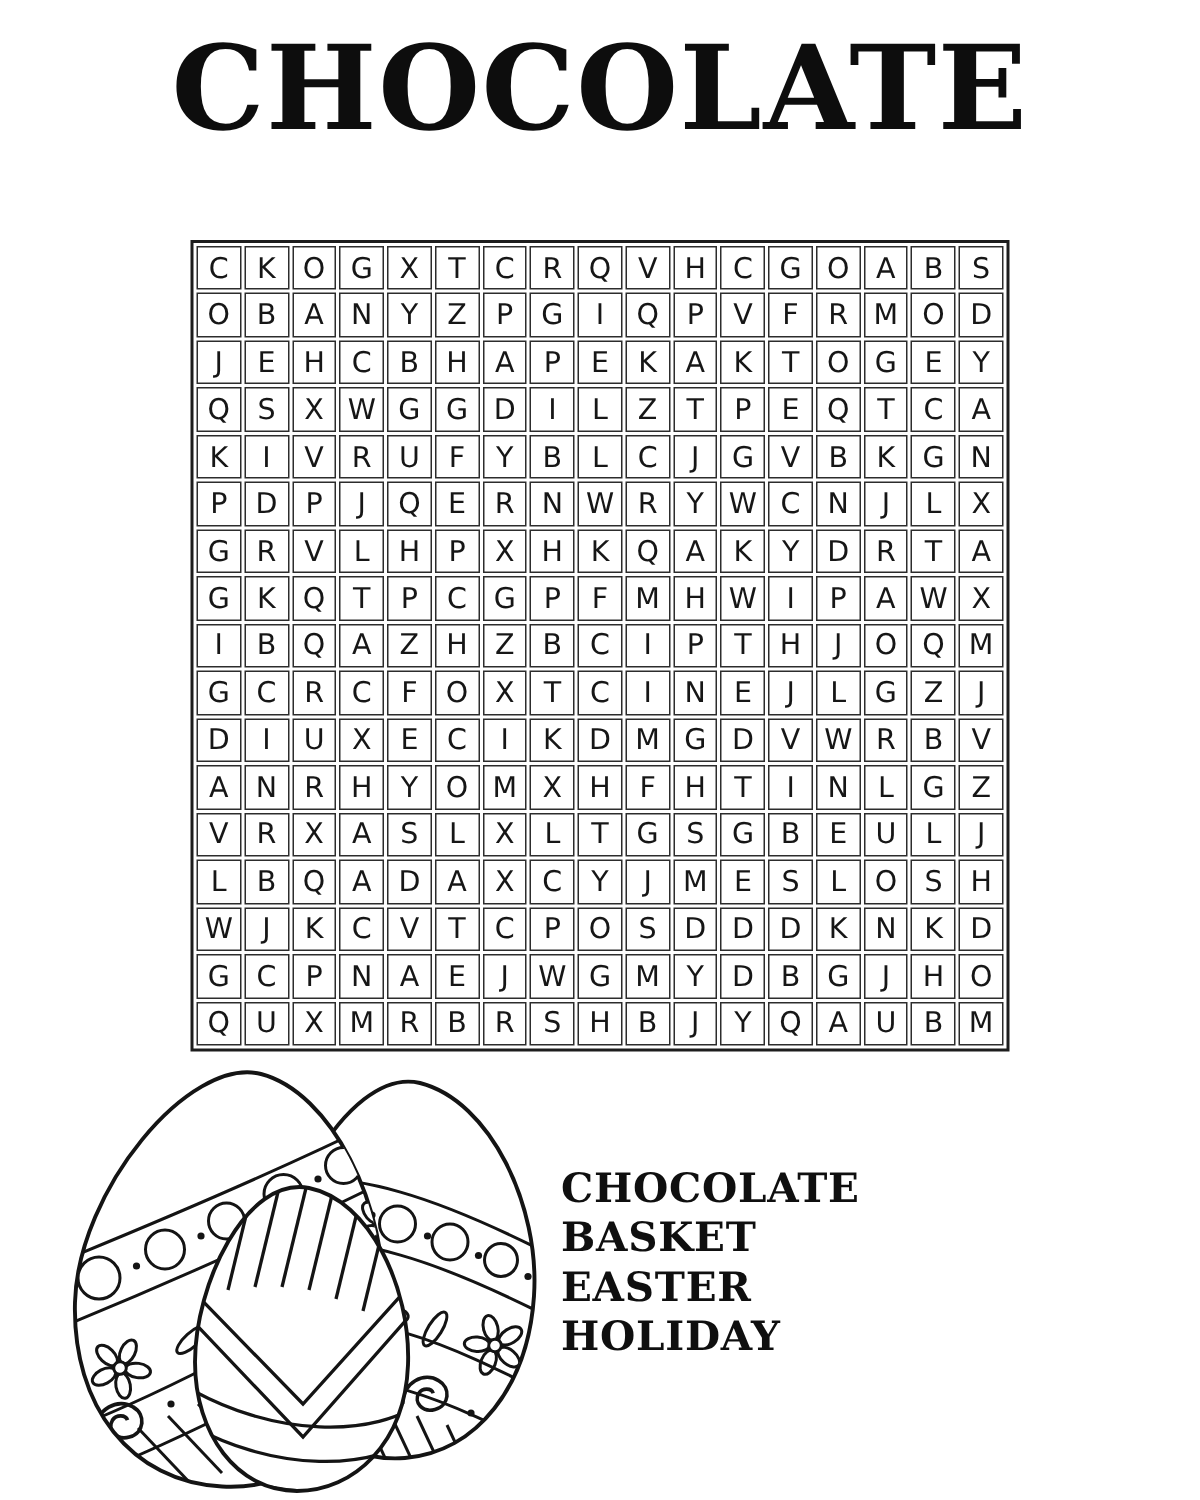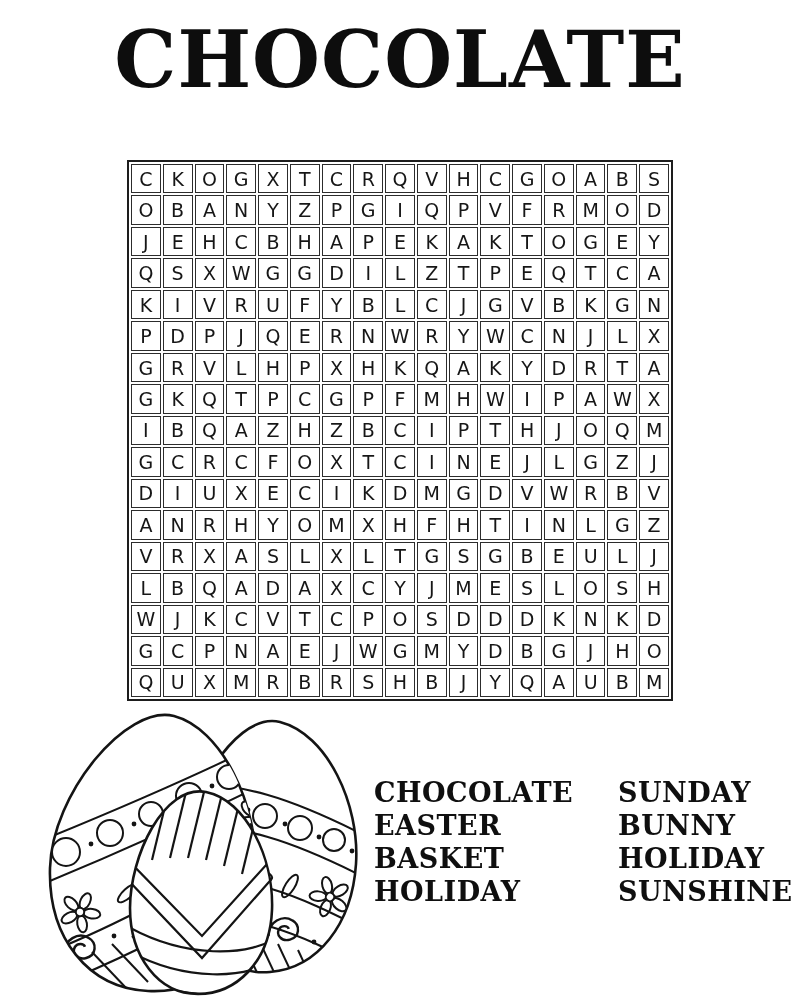--- a/index.html
+++ b/index.html
@@ -439,25 +439,19 @@
       <polyline points="104,172 180,252 254,168"></polyline>
       <path d="M98,216 C160,254 230,252 260,228"></path>
       <path d="M98,240 C160,278 230,274 258,250"></path>
       <path d="M102,264 C160,298 224,292 250,272"></path>
     </g>
   </svg>
 
   <div class="words">
     <div class="col">
         <div class="word">CHOCOLATE</div>
+        <div class="word">BASKET</div>
         <div class="word">EASTER</div>
-        <div class="word">BASKET</div>
         <div class="word">HOLIDAY</div>
       </div>
-    <div class="col">
-        <div class="word">SUNDAY</div>
-        <div class="word">BUNNY</div>
-        <div class="word">HOLIDAY</div>
-        <div class="word">SUNSHINE</div>
-      </div>
   </div>
 
 </div>
 
 </body></html>

